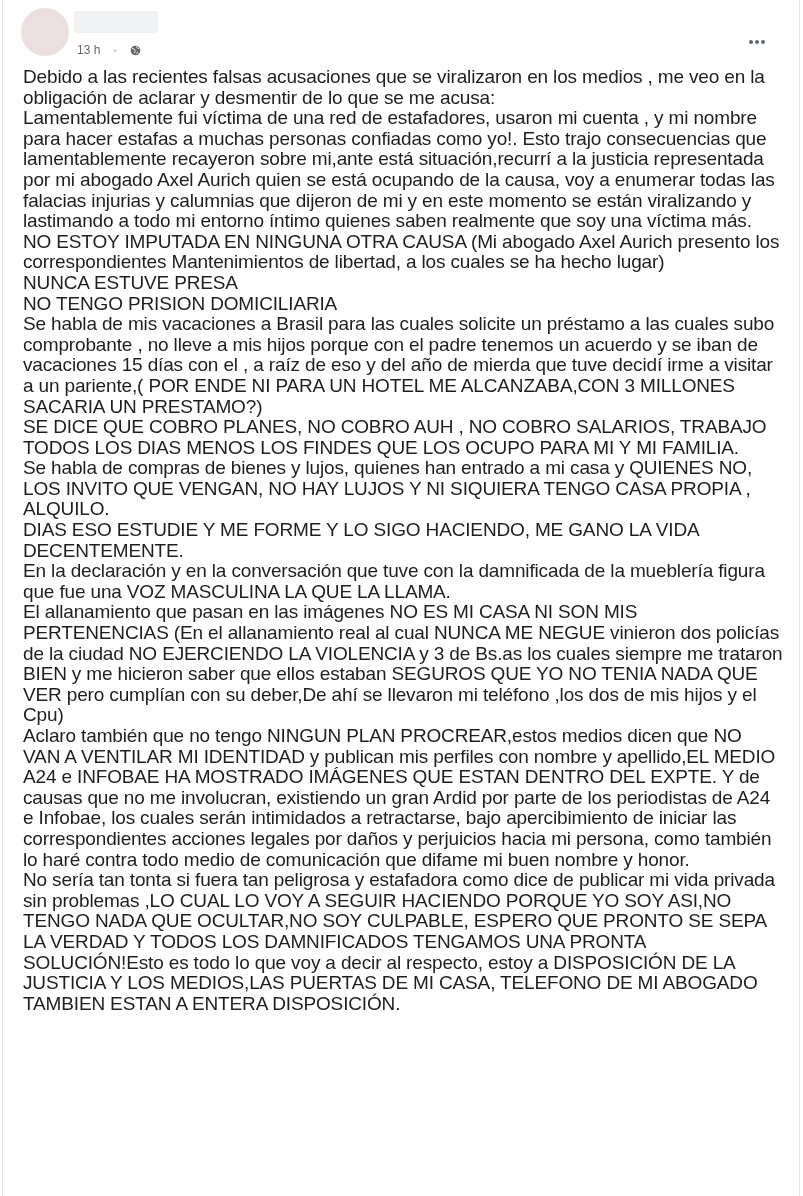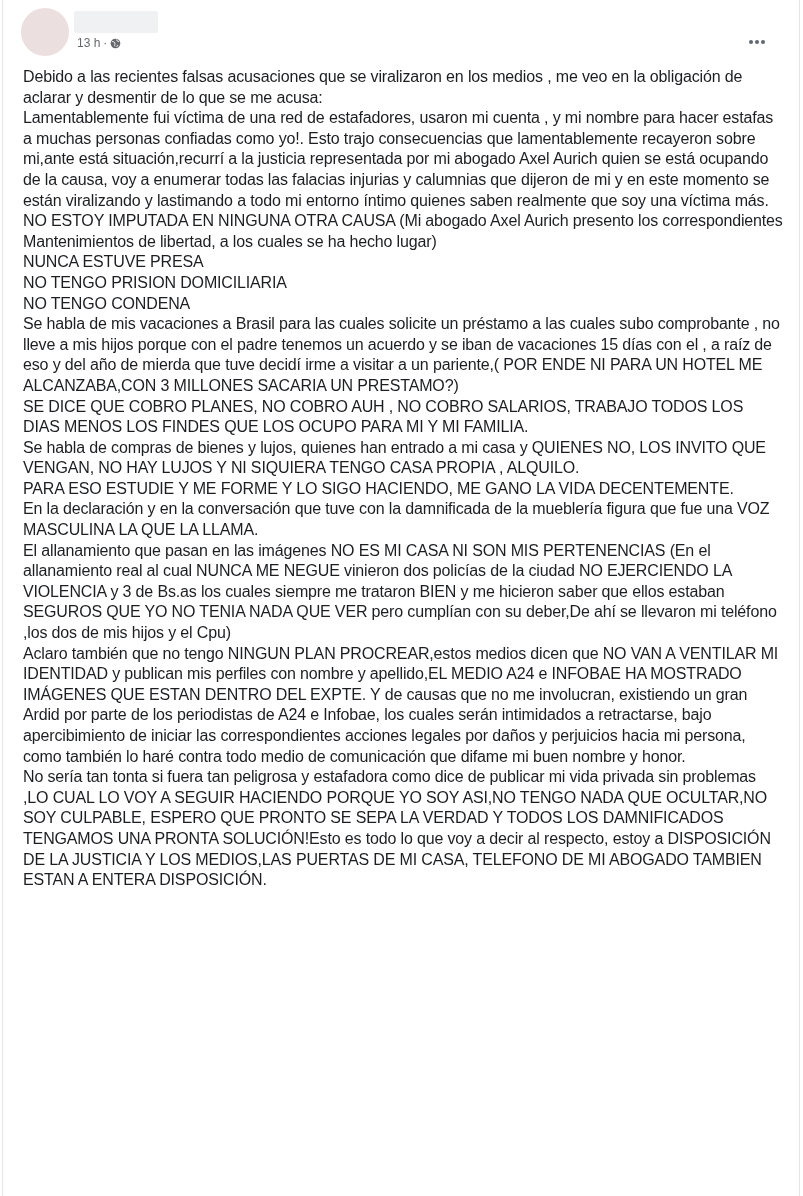--- a/index.html
+++ b/index.html
@@ -11,32 +11,32 @@
   .header { position: absolute; left: 18px; top: 8px; height: 52px; width: 760px; }
   .avatar {
     position: absolute; left: 0; top: 0; width: 48px; height: 48px; border-radius: 50%;
     background: #ecdfe0;
   }
   .name-blur {
     position: absolute; left: 53px; top: 3px; width: 84px; height: 22px;
     background: #f0f1f3; border-radius: 2px;
   }
   .meta {
-    position: absolute; left: 56px; top: 28px; font-family: "Liberation Sans", sans-serif;
-    font-size: 12px; color: #65676b; display: flex; align-items: center; gap: 3px;
+    position: absolute; left: 56px; top: 35px; font-family: "Liberation Sans", sans-serif;
+    font-size: 12px; color: #65676b; display: flex; align-items: center; gap: 13px;
   }
   .globe { width: 11px; height: 11px; display: inline-block; }
   .more {
     position: absolute; right: 6px; top: 16px; width: 36px; height: 36px; border-radius: 50%;
     display: flex; align-items: center; justify-content: center; cursor: pointer;
   }
   .more span { display:inline-block; width:4px; height:4px; border-radius:50%; background:#606770; margin:0 1.2px; }
   .body {
     position: absolute; left: 20px; top: 67px; width: 760px;
-    font-family: "Liberation Sans", sans-serif; font-size: 16px; line-height: 20.6px;
+    font-family: "Liberation Sans", sans-serif; font-size: 19px; line-height: 20.6px;
     color: #1c1e21; letter-spacing: -0.15px;
   }
   .body p { margin: 0; white-space: normal; }
 </style>
 </head>
 <body>
 
 <div class="card">
   <div class="header">
     <div class="avatar"></div>
@@ -55,23 +55,22 @@
         <span></span>
     </div>
   </div>
 
   <div class="body">
     <p>Debido a las recientes falsas acusaciones que se viralizaron en los medios , me veo en la obligación de aclarar y desmentir de lo que se me acusa:</p>
     <p>Lamentablemente fui víctima de una red de estafadores, usaron mi cuenta , y mi nombre para hacer estafas a muchas personas confiadas como yo!. Esto trajo consecuencias que lamentablemente recayeron sobre mi,ante está situación,recurrí a la justicia representada por mi abogado Axel Aurich quien se está ocupando de la causa, voy a enumerar todas las falacias injurias y calumnias que dijeron de mi y en este momento se están viralizando y lastimando a todo mi entorno íntimo quienes saben realmente que soy una víctima más.</p>
     <p>NO ESTOY IMPUTADA EN NINGUNA OTRA CAUSA (Mi abogado Axel Aurich presento los correspondientes Mantenimientos de libertad, a los cuales se ha hecho lugar)</p>
     <p>NUNCA ESTUVE PRESA</p>
     <p>NO TENGO PRISION DOMICILIARIA</p>
-    <p>NO TENGO CONDENA</p>
     <p>Se habla de mis vacaciones a Brasil para las cuales solicite un préstamo a las cuales subo comprobante , no lleve a mis hijos porque con el padre tenemos un acuerdo y se iban de vacaciones 15 días con el , a raíz de eso y del año de mierda que tuve decidí irme a visitar a un pariente,( POR ENDE NI PARA UN HOTEL ME ALCANZABA,CON 3 MILLONES SACARIA UN PRESTAMO?)</p>
     <p>SE DICE QUE COBRO PLANES, NO COBRO AUH , NO COBRO SALARIOS, TRABAJO TODOS LOS DIAS MENOS LOS FINDES QUE LOS OCUPO PARA MI Y MI FAMILIA.</p>
     <p>Se habla de compras de bienes y lujos, quienes han entrado a mi casa y QUIENES NO, LOS INVITO QUE VENGAN, NO HAY LUJOS Y NI SIQUIERA TENGO CASA PROPIA , ALQUILO.</p>
-    <p>PARA ESO ESTUDIE Y ME FORME Y LO SIGO HACIENDO, ME GANO LA VIDA DECENTEMENTE.</p>
+    <p>DIAS ESO ESTUDIE Y ME FORME Y LO SIGO HACIENDO, ME GANO LA VIDA DECENTEMENTE.</p>
     <p>En la declaración y en la conversación que tuve con la damnificada de la mueblería figura que fue una VOZ MASCULINA LA QUE LA LLAMA.</p>
     <p>El allanamiento que pasan en las imágenes NO ES MI CASA NI SON MIS PERTENENCIAS (En el allanamiento real al cual NUNCA ME NEGUE vinieron dos policías de la ciudad NO EJERCIENDO LA VIOLENCIA y 3 de Bs.as los cuales siempre me trataron BIEN y me hicieron saber que ellos estaban SEGUROS QUE YO NO TENIA NADA QUE VER pero cumplían con su deber,De ahí se llevaron mi teléfono ,los dos de mis hijos y el Cpu)</p>
     <p>Aclaro también que no tengo NINGUN PLAN PROCREAR,estos medios dicen que NO VAN A VENTILAR MI IDENTIDAD y publican mis perfiles con nombre y apellido,EL MEDIO A24 e INFOBAE HA MOSTRADO IMÁGENES QUE ESTAN DENTRO DEL EXPTE.  Y de causas que no me involucran, existiendo un gran Ardid por parte de los periodistas de A24 e Infobae, los cuales serán intimidados a retractarse, bajo apercibimiento de iniciar las correspondientes acciones legales por daños y perjuicios hacia mi persona, como también lo haré contra todo medio de comunicación que difame mi buen nombre y honor.</p>
     <p>No sería tan tonta si fuera tan peligrosa y estafadora como dice de publicar mi vida privada sin problemas ,LO CUAL LO VOY A SEGUIR HACIENDO PORQUE YO SOY ASI,NO TENGO NADA QUE OCULTAR,NO SOY CULPABLE, ESPERO QUE PRONTO SE SEPA LA VERDAD Y TODOS LOS DAMNIFICADOS TENGAMOS UNA PRONTA SOLUCIÓN!Esto es todo lo que voy a decir al respecto, estoy a DISPOSICIÓN DE LA JUSTICIA Y LOS MEDIOS,LAS PUERTAS DE MI CASA, TELEFONO DE MI ABOGADO TAMBIEN ESTAN A ENTERA DISPOSICIÓN.</p>
   </div>
 </div>
 
 </body></html>

